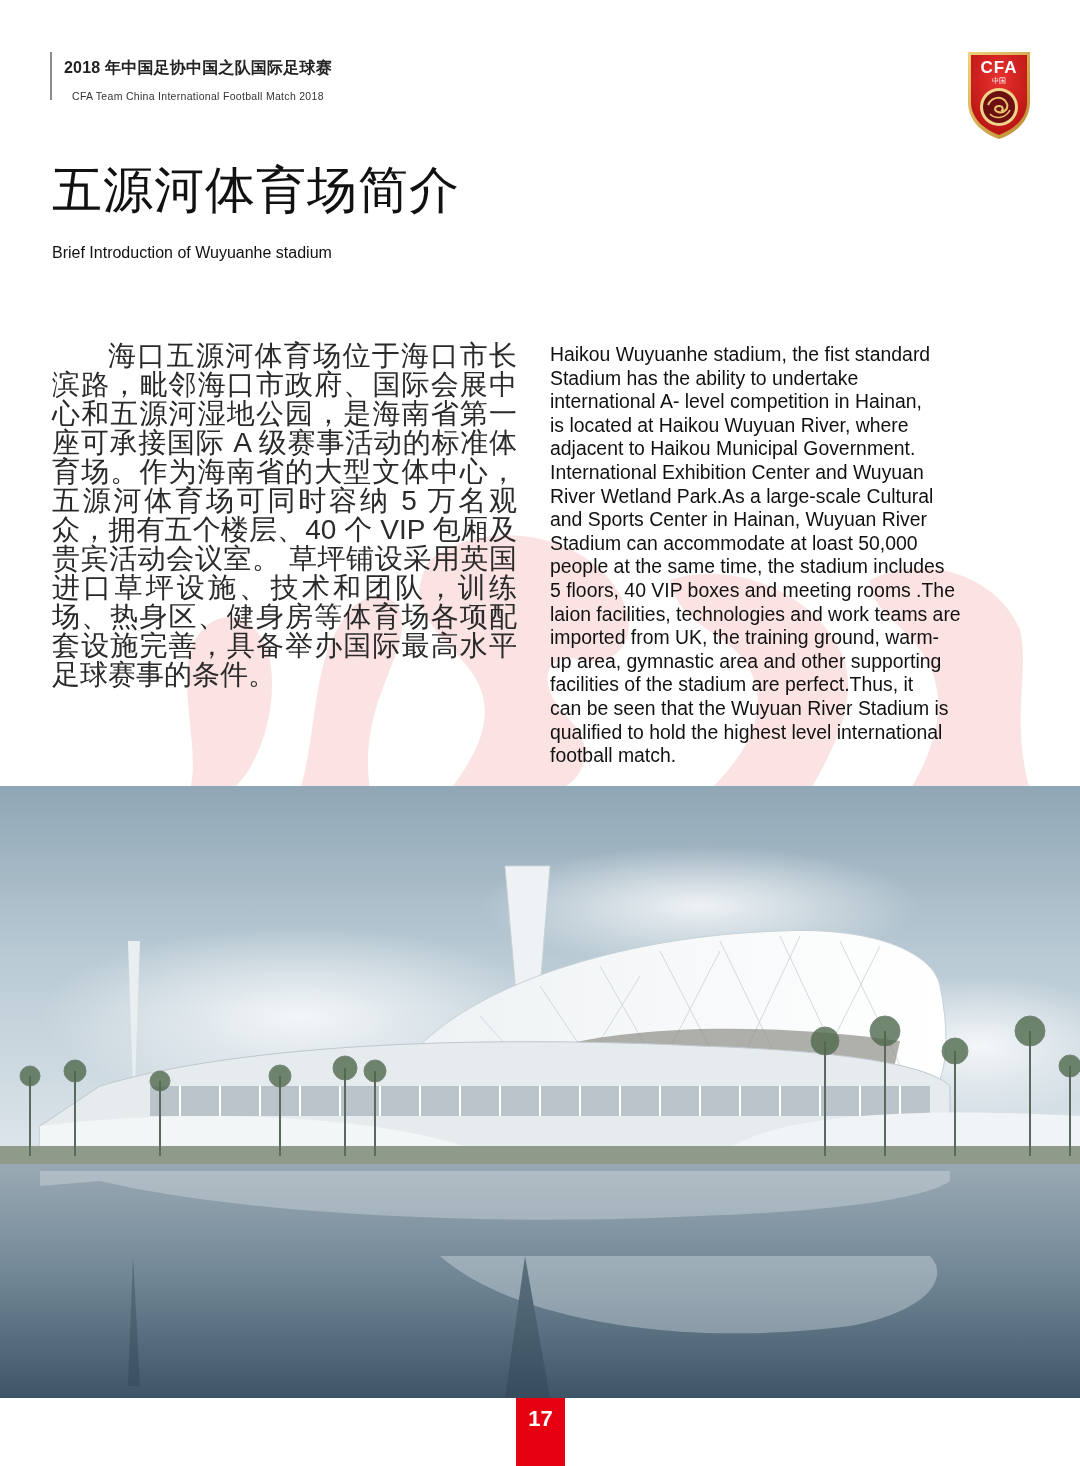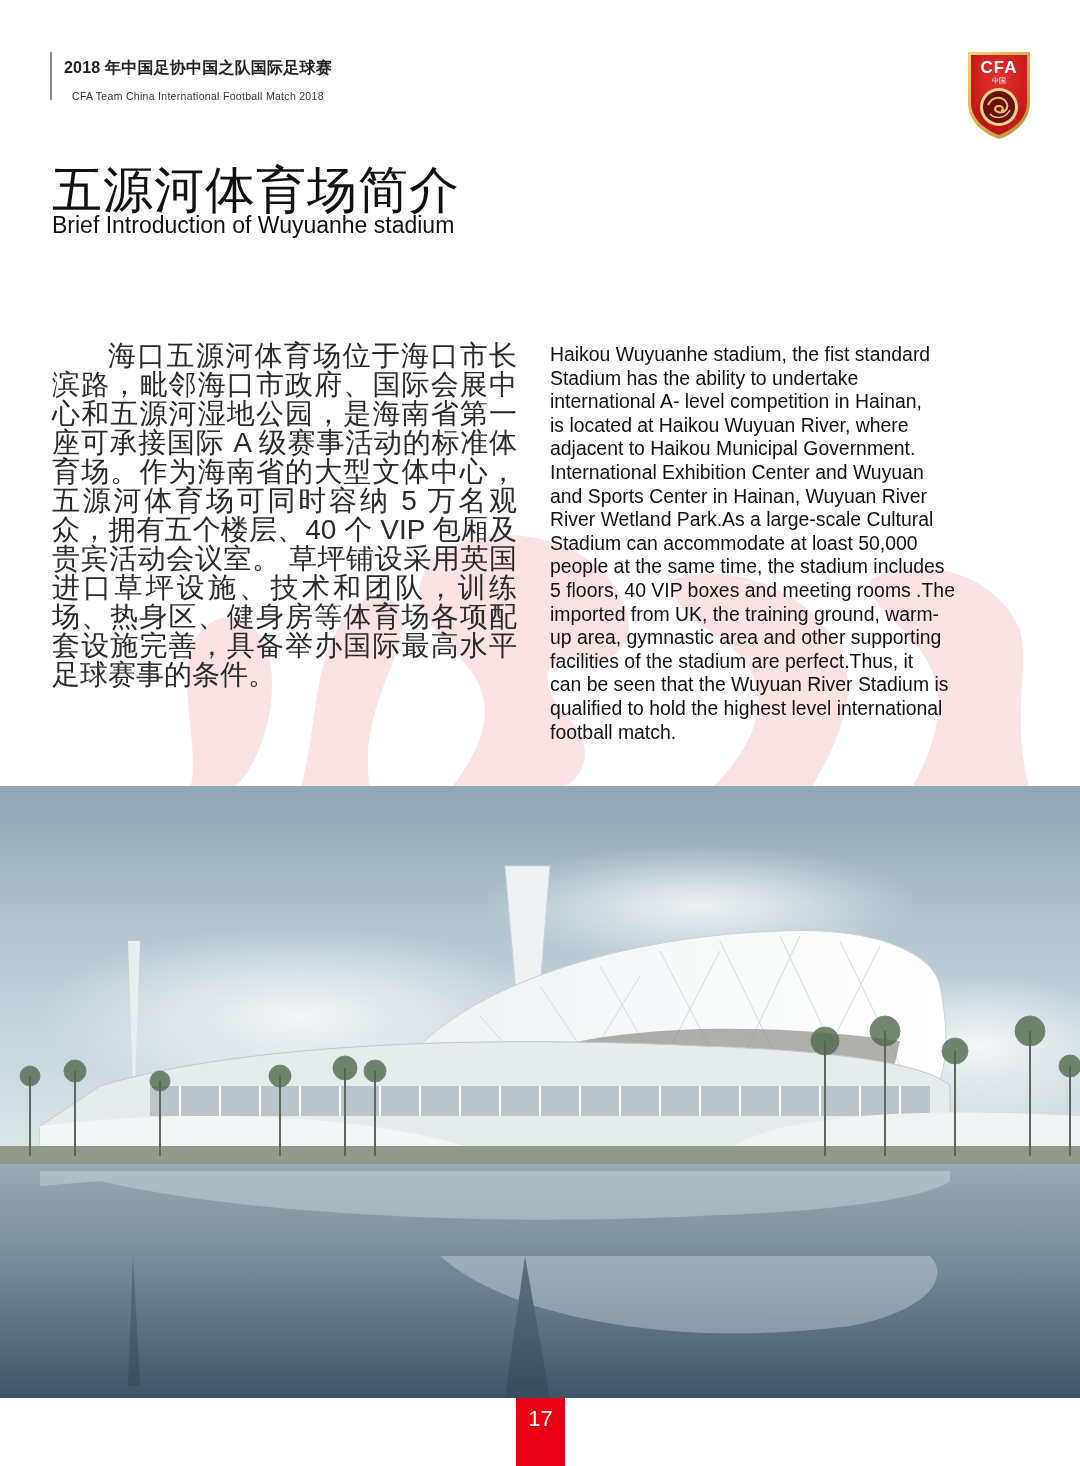--- a/index.html
+++ b/index.html
@@ -11,30 +11,30 @@
       pointer-events: none;
     }
 
     .header { position: absolute; left: 50px; top: 52px; height: 48px; border-left: 2px solid #8a8a8a; padding-left: 12px; text-align: center; }
     .header .cn { font-size: 16px; line-height: 20px; color: #222; font-weight: bold; letter-spacing: 0.2px; margin-top: 6px; }
     .header .en { font-size: 10.5px; line-height: 14px; color: #333; letter-spacing: 0.3px; margin-top: 11px; }
 
     .logo { position: absolute; left: 966px; top: 50px; width: 66px; height: 90px; }
 
     .title-cn { position: absolute; left: 52px; top: 163px; font-size: 50px; line-height: 54px; font-weight: normal; color: #111; letter-spacing: 1px; }
-    .title-en { position: absolute; left: 52px; top: 210px; font-size: 23px; line-height: 30px; color: #111; }
+    .title-en { position: absolute; left: 52px; top: 238px; font-size: 16px; line-height: 30px; color: #111; }
 
     .body-cn { position: absolute; left: 52px; top: 341px; width: 465px; font-size: 28px; line-height: 29px; color: #2a2a2a; text-indent: 2em; text-align: justify; }
     .body-en { position: absolute; left: 550px; top: 343px; width: 470px; font-size: 19.4px; line-height: 23.6px; color: #111; }
 
     .photo { position: absolute; left: 0; top: 786px; width: 1080px; height: 612px; overflow: hidden; }
     .photo svg { display: block; }
 
     .page-tab { position: absolute; left: 516px; top: 1398px; width: 49px; height: 68px; background: #e60012; }
-    .page-num { position: absolute; left: 516px; top: 1405px; width: 49px; text-align: center; color: #fff; font-size: 22px; line-height: 28px; }
+    .page-num { position: absolute; left: 516px; top: 1405px; width: 49px; text-align: center; color: #fff; font-size: 22px; line-height: 28px; font-weight: bold; }
   </style>
 </head>
 <body>
 
 <svg class="watermark" viewBox="0 0 880 270">
   <g fill="#fbe3e3">
     <path d="M40 130 C60 80 110 90 120 140 C130 200 100 260 80 270 L40 270 C50 230 30 180 40 130Z"></path>
     <path d="M150 270 C170 200 160 140 200 90 C230 60 260 80 250 120 C240 160 210 200 220 270Z"></path>
     <path d="M280 40 C330 0 420 10 460 60 C500 110 470 150 430 140 C400 130 380 160 420 200 C450 230 430 270 400 270 L300 270 C330 230 350 190 320 150 C290 110 250 90 280 40Z"></path>
     <path d="M520 60 C580 40 660 70 690 130 C710 170 690 220 660 270 L560 270 C600 230 620 190 600 150 C580 110 530 110 520 60Z"></path>
@@ -73,25 +73,26 @@
 
 <div class="body-cn">海口五源河体育场位于海口市长滨路，毗邻海口市政府、国际会展中心和五源河湿地公园，是海南省第一座可承接国际 A 级赛事活动的标准体育场。作为海南省的大型文体中心，五源河体育场可同时容纳 5 万名观众，拥有五个楼层、40 个 VIP 包厢及贵宾活动会议室。 草坪铺设采用英国进口草坪设施、技术和团队，训练场、热身区、健身房等体育场各项配套设施完善，具备举办国际最高水平足球赛事的条件。</div>
 
 <div class="body-en">
   <div>Haikou Wuyuanhe stadium, the fist standard</div>
   <div>Stadium has the ability to undertake</div>
   <div>international A- level competition in Hainan,</div>
   <div>is located at Haikou Wuyuan River, where</div>
   <div>adjacent to Haikou Municipal Government.</div>
   <div>International Exhibition Center and Wuyuan</div>
+  <div>River Wetland Park.As a large-scale Cultural</div>
   <div>and Sports Center in Hainan, Wuyuan River</div>
-  <div>River Wetland Park.As a large-scale Cultural</div>
   <div>Stadium can accommodate at loast 50,000</div>
   <div>people at the same time, the stadium includes</div>
   <div>5 floors, 40 VIP boxes and meeting rooms .The</div>
+  <div>laion facilities, technologies and work teams are</div>
   <div>imported from UK, the training ground, warm-</div>
   <div>up area, gymnastic area and other supporting</div>
   <div>facilities of the stadium are perfect.Thus, it</div>
   <div>can be seen that the Wuyuan River Stadium is</div>
   <div>qualified to hold the highest level international</div>
   <div>football match.</div>
 </div>
 
 <div class="photo">
   <svg width="1080" height="612" viewBox="0 0 1080 612">

